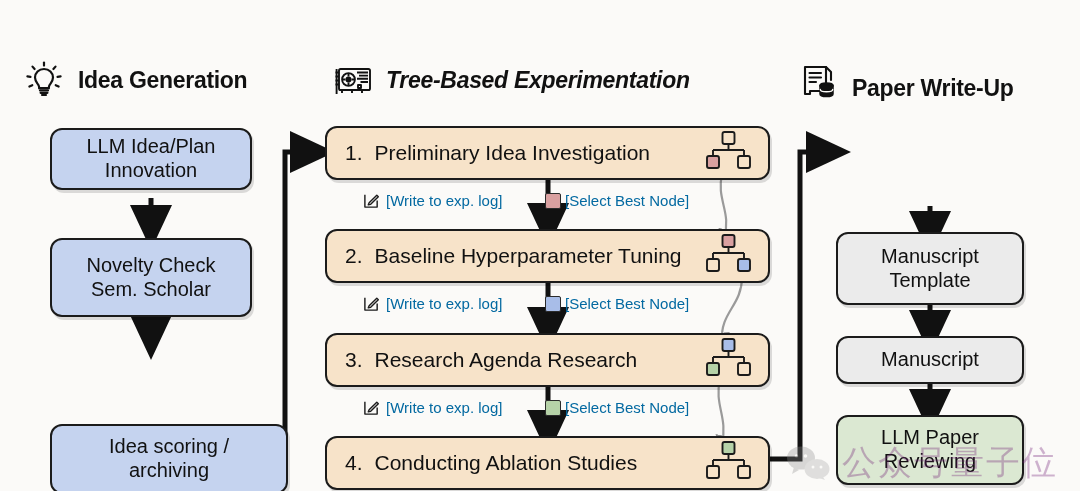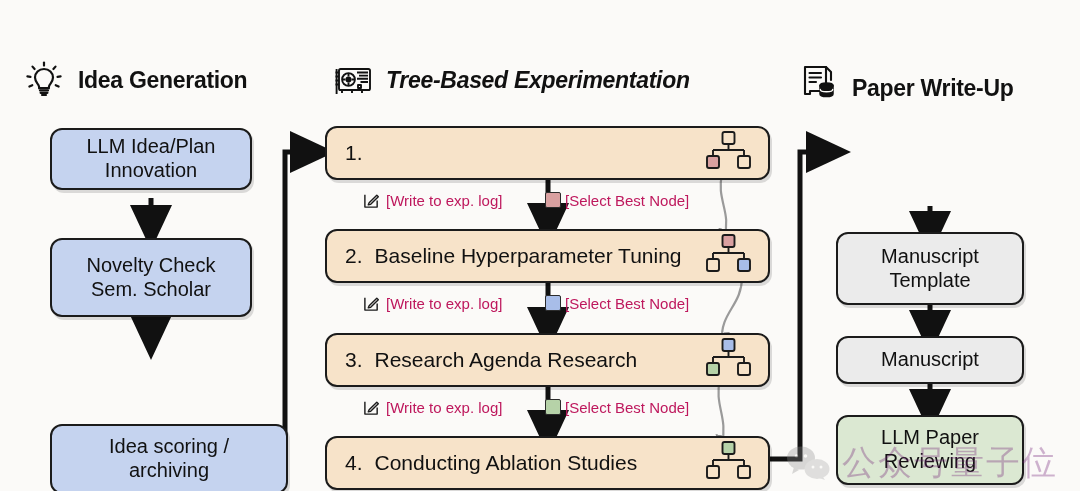--- a/index.html
+++ b/index.html
@@ -33,21 +33,21 @@
   .box.green{background:#dbe8d2;}
   .box.tan{background:#f7e3c9;justify-content:flex-start;}
   .box .lbl{white-space:pre-line;padding:0 6px;}
 
   
   .step .num{padding-left:18px;padding-right:12px;font-size:21px;}
   .step .steptxt{font-size:21px;white-space:nowrap;}
   .step .treeicon{position:absolute;right:12px;top:50%;transform:translateY(-50%);}
 
   
-  .legend{position:absolute;display:flex;align-items:flex-start;font-size:15px;color:#be185d;}
+  .legend{position:absolute;display:flex;align-items:center;font-size:15px;color:#0369a1;}
   .legend .ltxt{white-space:nowrap;}
   .pencil{width:17px;height:17px;margin-right:6px;display:block;}
   .swatch{
     width:14px;height:14px;border:1.6px solid #2b2b2b;border-radius:2px;
     margin-right:4px;display:inline-block;
   }
 
   
   #watermark{
     position:absolute;left:786px;top:424px;
@@ -153,20 +153,21 @@
     <span class="lbl">Novelty Check
 Sem. Scholar</span>
   </div>
   <div class="box blue" style="left:50px;top:408px;width:238px;height:70px;">
     <span class="lbl">Idea scoring /
 archiving</span>
   </div>
 
   <div class="box tan step" style="left:325px;top:110px;width:445px;height:54px;">
     <span class="num">1.</span>
+    <span class="steptxt">Preliminary Idea Investigation</span>
     <svg class="treeicon" width="56" height="46" viewBox="0 0 56 46">
       <g stroke="#1b1b1b" stroke-width="1.9" fill="none">
         <rect x="22.5" y="2" width="12" height="12" rx="2" fill="#f7e3c9"></rect>
         <path d="M28.5,14 L28.5,20 M13,20 L44,20 M13,20 L13,26 M44,20 L44,26"></path>
         <rect x="7" y="26" width="12" height="12" rx="2" fill="#d9a0a0"></rect>
         <rect x="38" y="26" width="12" height="12" rx="2" fill="#f7e3c9"></rect>
       </g>
     </svg>
   </div>
 

